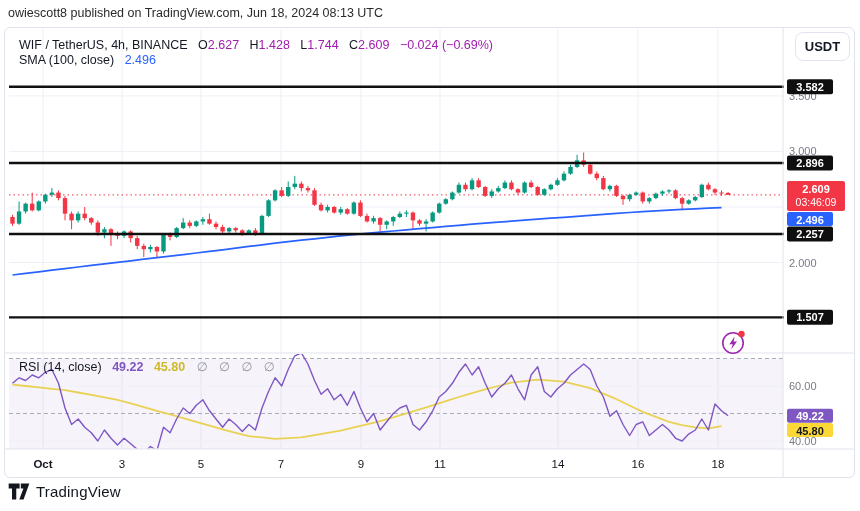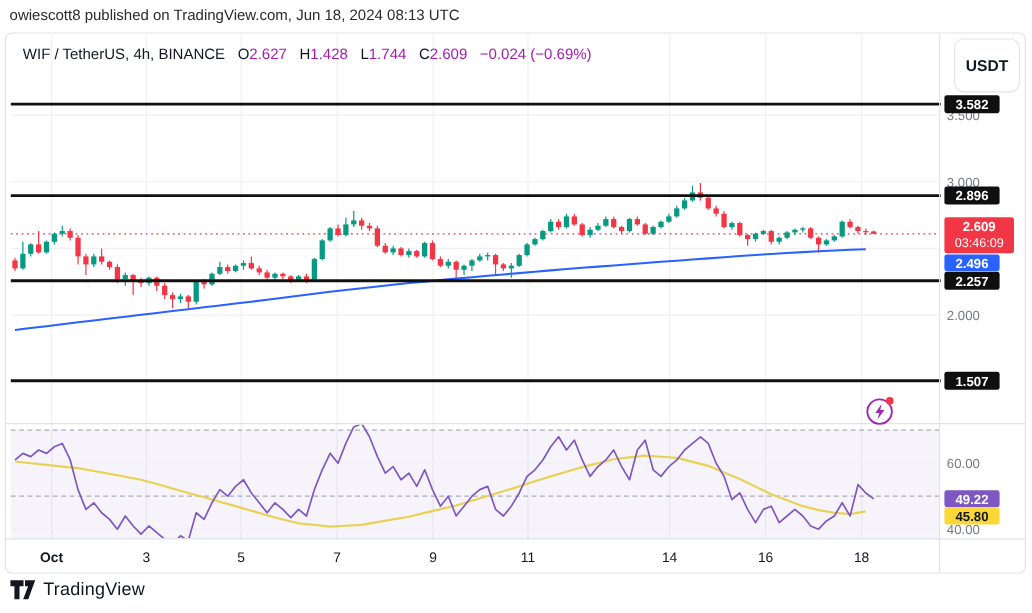--- a/index.html
+++ b/index.html
@@ -9,21 +9,21 @@
   .card{position:absolute;left:4px;top:27px;width:851px;height:451px;background:#fff;
         border:1px solid #e0e3eb;border-radius:6px;box-sizing:border-box;overflow:hidden}
   .card svg.main{position:absolute;left:0;top:0;display:block}
   .lg{position:absolute;font-size:12.5px;color:#131722;white-space:nowrap;line-height:14px}
   .lg .sep{display:inline-block;width:7px}
   .lg .v{color:#a21caf}
   .lg .b{color:#2962ff}
   .lg .p{color:#7e57c2;font-weight:600}
   .lg .y{color:#cdb92c;font-weight:600}
   .lg .g{color:#9598a1;letter-spacing:4px;margin-left:8px}
-  .usdt{position:absolute;left:790px;top:4px;width:55px;height:45px;background:#fff;
+  .usdt{position:absolute;left:790px;top:4px;width:55px;height:29px;background:#fff;
         border:1px solid #e0e3eb;border-radius:8px;font-family:"Liberation Sans",sans-serif;
         font-size:13px;font-weight:700;color:#131722;display:flex;align-items:center;
         justify-content:center;cursor:pointer;padding:12px}
   .flash{position:absolute;left:714px;top:300px;width:30px;height:28px;background:transparent;
          border:none;padding:0;cursor:pointer}
   .logo{position:absolute;left:8px;top:483px;display:flex;align-items:center;gap:6px}
   .logo span{font-size:15px;font-weight:500;color:#12161f;letter-spacing:.2px}
   text{font-family:"Liberation Sans",sans-serif}
   .ax{font-size:11px;fill:#787b86}
   .tk{font-size:11.5px;fill:#131722}
@@ -348,21 +348,31 @@
 
   <div class="lg" style="left:14px;top:10px">
     <span>WIF / TetherUS, 4h, BINANCE</span><span class="sep"></span>
     <span><span>O</span><span class="v">2.627</span></span><span class="sep"></span>
     <span><span>H</span><span class="v">1.428</span></span><span class="sep"></span>
     <span><span>L</span><span class="v">1.744</span></span><span class="sep"></span>
     <span><span>C</span><span class="v">2.609</span></span><span class="sep"></span>
     <span class="v">−0.024 (−0.69%)</span>
   </div>
 
-
+  <div class="lg" style="left:14px;top:25px">
+    <span>SMA (100, close)</span><span class="sep"></span>
+    <span class="b">2.496</span>
+  </div>
+
+  <div class="lg" style="left:14px;top:332px">
+    <span>RSI (14, close)</span><span class="sep"></span>
+    <span class="p">49.22</span><span class="sep"></span>
+    <span class="y">45.80</span>
+    <span class="g">∅ ∅ ∅ ∅</span>
+  </div>
 
   <button class="usdt">USDT</button>
 
   <button class="flash" title="">
     <svg width="30" height="28" viewBox="0 0 30 28">
       <circle cx="14" cy="15" r="10.2" fill="#fff" stroke="#9c27b0" stroke-width="1.6"></circle>
       <path d="M15.6 8.6 L10.4 16.2 h3.4 L12.2 21.6 L18 13.6 h-3.4 z" fill="#9c27b0"></path>
       <circle cx="22.5" cy="6" r="3.2" fill="#f23645"></circle>
     </svg>
   </button>

